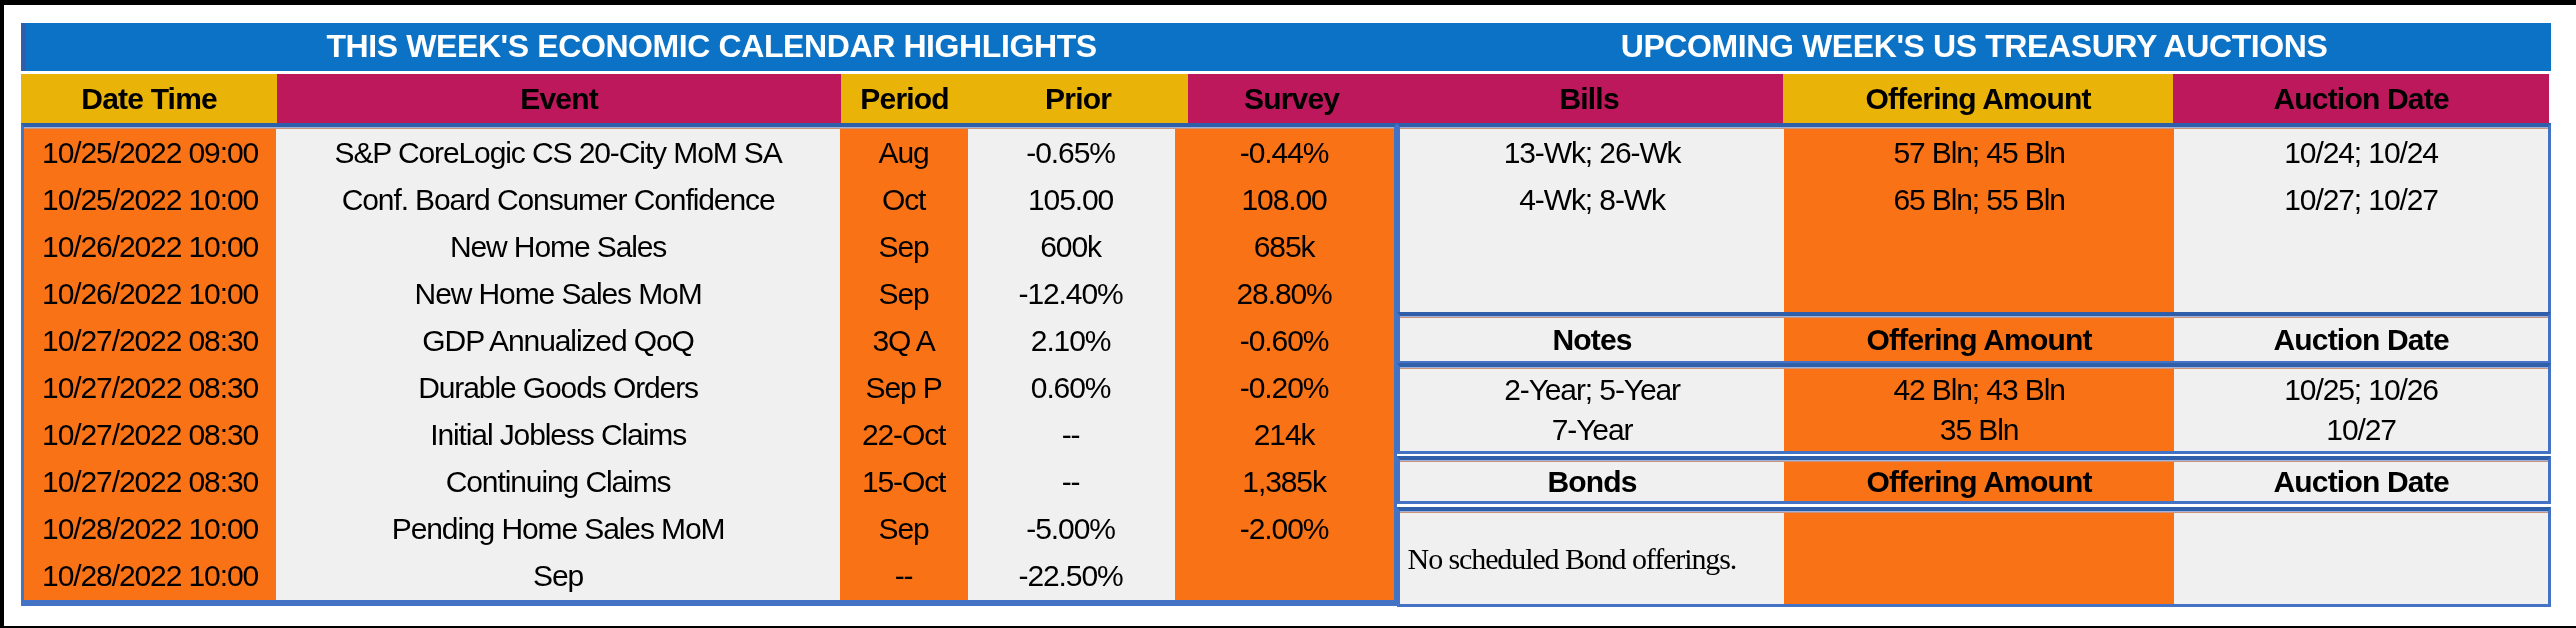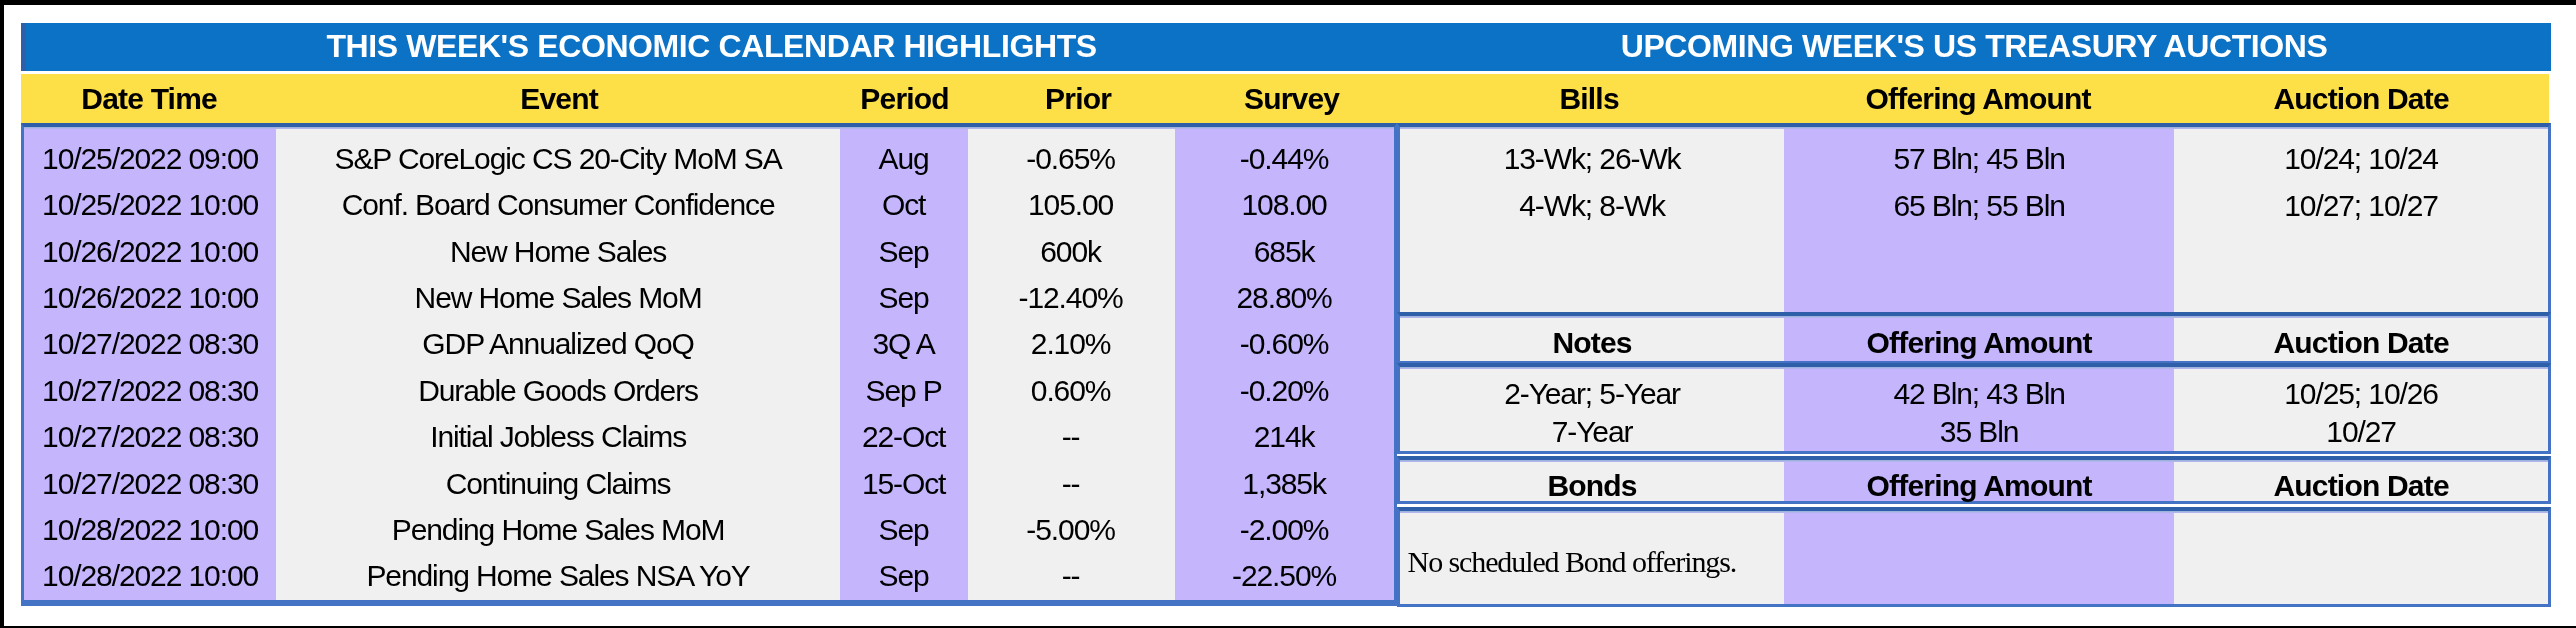--- a/index.html
+++ b/index.html
@@ -16,27 +16,27 @@
   .title-cell{display:flex;align-items:center;justify-content:center;color:#fff;
     font-weight:bold;font-size:32px;letter-spacing:-0.4px;white-space:nowrap;}
   .title-left{width:1371px;}
   .title-right{width:1154px;}
 
   
   .header-row{position:absolute;left:0;top:51px;width:2530px;height:50px;display:flex;}
   .c{display:flex;align-items:center;justify-content:center;font-size:30px;
      letter-spacing:-1.1px;white-space:nowrap;}
   .hc{font-weight:bold;letter-spacing:-0.8px;}
-  .w{background:#fde047;}
-  .g{background:#fde047;}
+  .w{background:#eab308;}
+  .g{background:#be185d;}
 
   
-  .bbox{position:absolute;z-index:0;box-sizing:border-box;background:#c4b5fd;
+  .bbox{position:absolute;z-index:0;box-sizing:border-box;background:#f97316;
     border:3.8px solid #4472c4;border-top:4.5px solid #2e5fa8;
-    box-shadow:inset 0 1.5px 0 #9db3de;padding-top:9px;display:grid;}
+    box-shadow:inset 0 1.5px 0 #9db3de;padding-top:3px;display:grid;}
   .stripe{position:absolute;z-index:-1;top:2.3px;bottom:0;background:#f0f0f0;}
 
   .left-box{left:0;top:100px;width:1376px;height:483px;border-bottom-width:6px;
     grid-template-columns:252px 564px 127px 207px auto;grid-template-rows:repeat(10,1fr);}
   .stripe-event{left:252px;width:564px;}
   .stripe-survey{left:944px;width:207px;}
 
   .rgrid{grid-template-columns:384px 390px auto;}
   .bills-box{left:1376px;top:100px;width:1154px;height:234px;grid-auto-rows:47px;}
   .notes-hdr-box{left:1376px;top:289px;width:1154px;height:52px;}
@@ -123,21 +123,20 @@
       <div class="c">--</div>
       <div class="c">1,385k</div>
 
       <div class="c">10/28/2022 10:00</div>
       <div class="c">Pending Home Sales MoM</div>
       <div class="c">Sep</div>
       <div class="c">-5.00%</div>
       <div class="c">-2.00%</div>
 
       <div class="c">10/28/2022 10:00</div>
-      <div class="c">Pending Home Sales NSA YoY</div>
       <div class="c">Sep</div>
       <div class="c">--</div>
       <div class="c">-22.50%</div>
     </div>
 
     <div class="bbox rgrid bills-box">
       <div class="stripe stripe-r1"></div>
       <div class="stripe stripe-r2"></div>
 
       <div class="c">13-Wk; 26-Wk</div>

